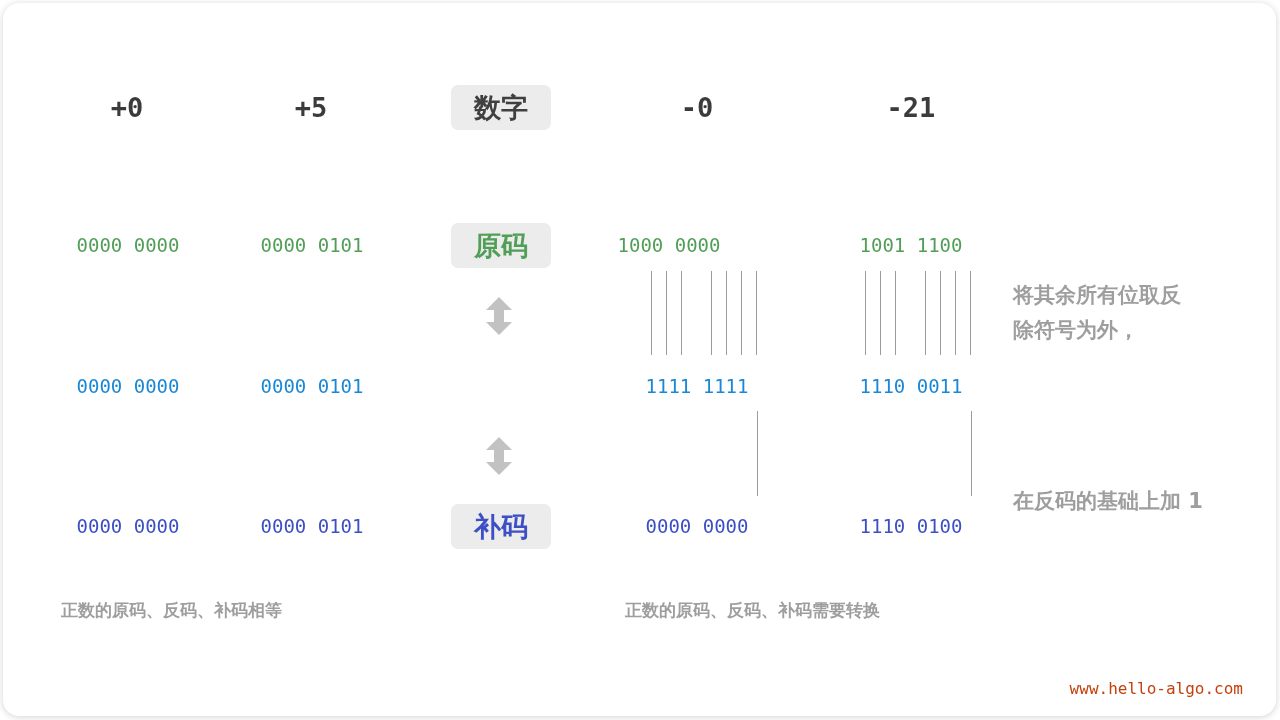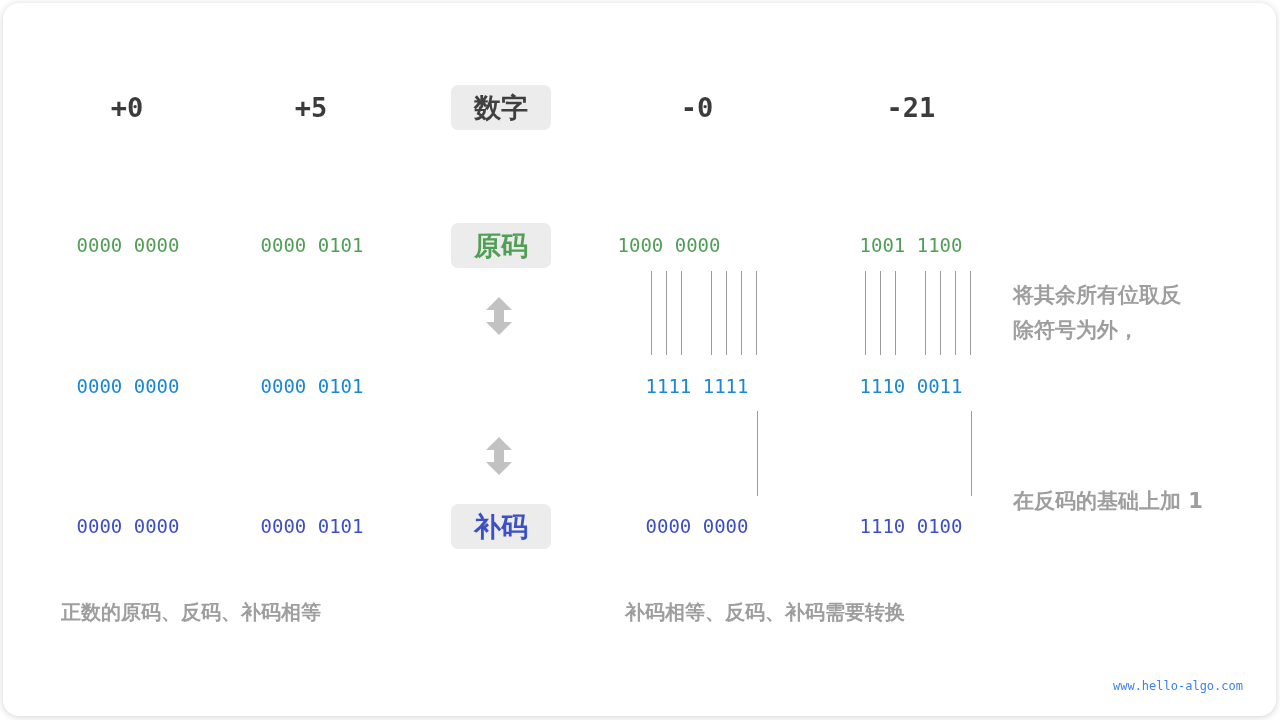--- a/index.html
+++ b/index.html
@@ -85,32 +85,32 @@
   .note {
     position: absolute;
     font-size: 21px;
     font-weight: bold;
     color: #9e9e9e;
     line-height: 35px;
     white-space: nowrap;
   }
   .caption {
     position: absolute;
-    font-size: 20px;
+    font-size: 17px;
     font-weight: bold;
     color: #9e9e9e;
     white-space: nowrap;
   }
   .watermark {
     position: absolute;
     right: 33px;
     top: 676px;
     font-family: "DejaVu Sans Mono", monospace;
-    font-size: 12px;
-    color: #3b82f6;
+    font-size: 16px;
+    color: #c2410c;
   }
 </style>
 </head>
 <body>
 
 <div class="card">
 
   <div class="abs hdr" style="left:124px; top:104px;">+0</div>
   <div class="abs hdr" style="left:308px; top:104px;">+5</div>
   <div class="badge badge-dark" style="top:82px;">数字</div>
@@ -168,17 +168,17 @@
   <div class="abs bin indigo" style="left:694px; top:523px;">0000 0000</div>
   <div class="abs bin indigo" style="left:908px; top:523px;">1110 0100</div>
 
   <div class="note" style="left:1010px; top:275px;">
     <div>将其余所有位取反</div>
     <div>除符号为外，</div>
   </div>
   <div class="note" style="left:1010px; top:437px;margin-top:44px;">在反码的基础上加 1</div>
 
   <div class="caption" style="left:58px;  top:596px;">正数的原码、反码、补码相等</div>
-  <div class="caption" style="left:622px; top:596px;">补码相等、反码、补码需要转换</div>
+  <div class="caption" style="left:622px; top:596px;">正数的原码、反码、补码需要转换</div>
 
   <div class="watermark">www.hello-algo.com</div>
 
 </div>
 
 </body></html>

